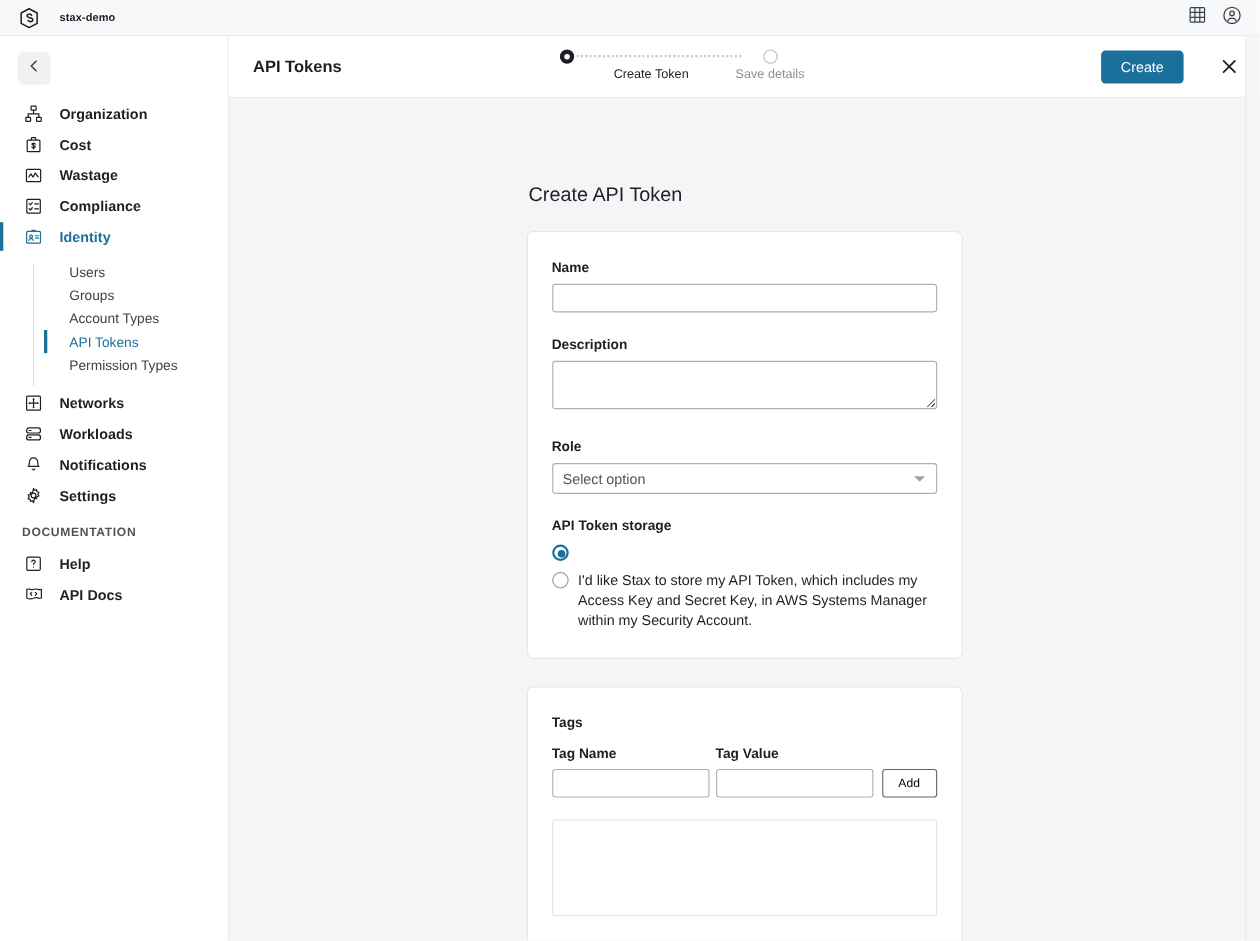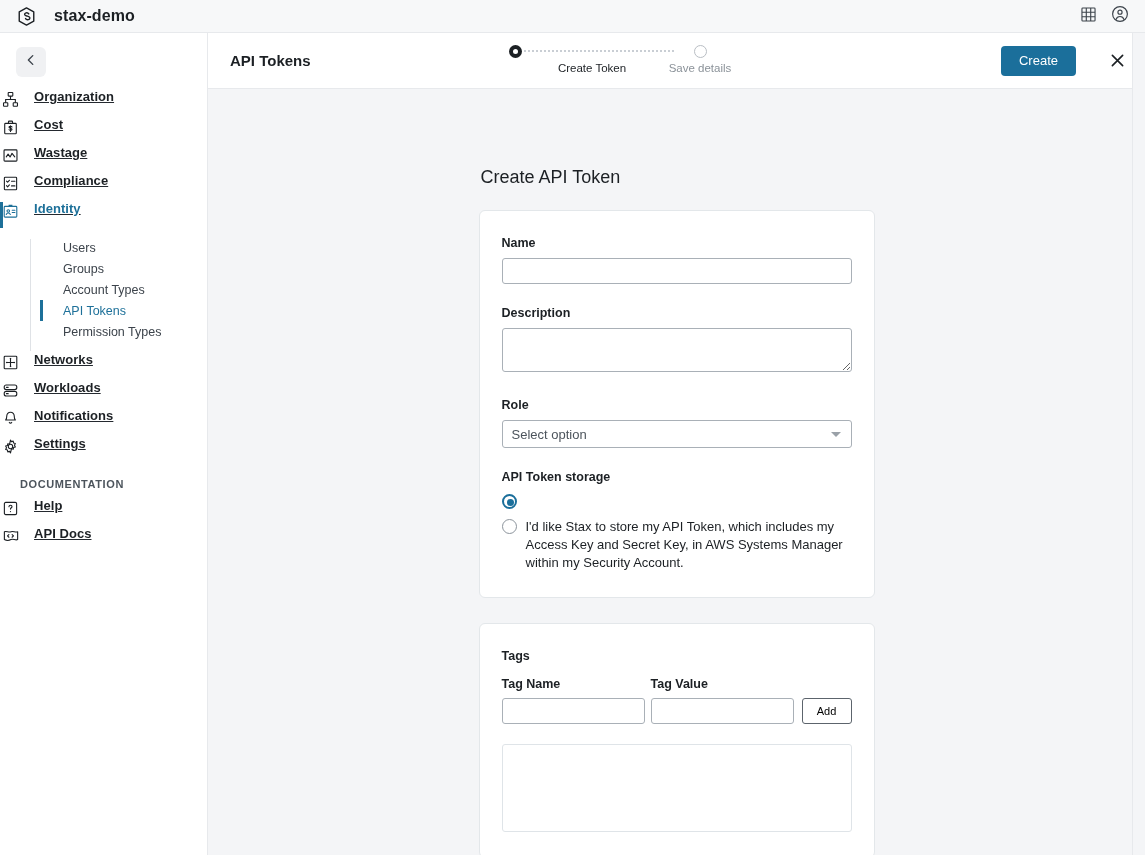--- a/index.html
+++ b/index.html
@@ -16,21 +16,21 @@
   .topbar {
     position: absolute; top: 0; left: 0;
     width: 1145px; height: 33px;
     background: #f7f8f9;
     border-bottom: 1px solid #e7e9ec;
     display: flex; align-items: center;
   }
   .topbar-logo { margin-left: 16px; display: flex; align-items: center; }
   .topbar-title {
     margin-left: 17px;
-    font-size: 16px; font-weight: bold; color: #1c2024;
+    font-size: 10px; font-weight: bold; color: #1c2024;
     letter-spacing: .1px;
   }
   .topbar-right {
     margin-left: auto; margin-right: 16px;
     display: flex; align-items: center; gap: 14px;
   }
 
   
   .sidebar {
     position: absolute; top: 33px; left: 0;
@@ -41,23 +41,23 @@
   }
   .back-btn {
     position: absolute; top: 14px; left: 16px;
     width: 30px; height: 30px;
     border-radius: 6px; background: #f0f1f3;
     display: flex; align-items: center; justify-content: center;
     cursor: pointer;
   }
   .nav { position: absolute; top: 56px; left: 0; width: 208px; }
   .nav-item {
-    display: flex; align-items: flex-start;
-    height: 28px; margin-bottom: 0;
-    cursor: pointer; position: relative; text-decoration: underline;
+    display: flex; align-items: center;
+    height: 28px; padding-left: 20px; margin-bottom: 0;
+    cursor: pointer; position: relative;
   }
   .nav-item .ico {
     width: 20px; height: 20px;
     display: flex; align-items: center; justify-content: center;
     flex: 0 0 20px;
   }
   .nav-item .lbl {
     margin-left: 14px;
     font-size: 13px; font-weight: bold; color: #1c2024;
     letter-spacing: .05px;

